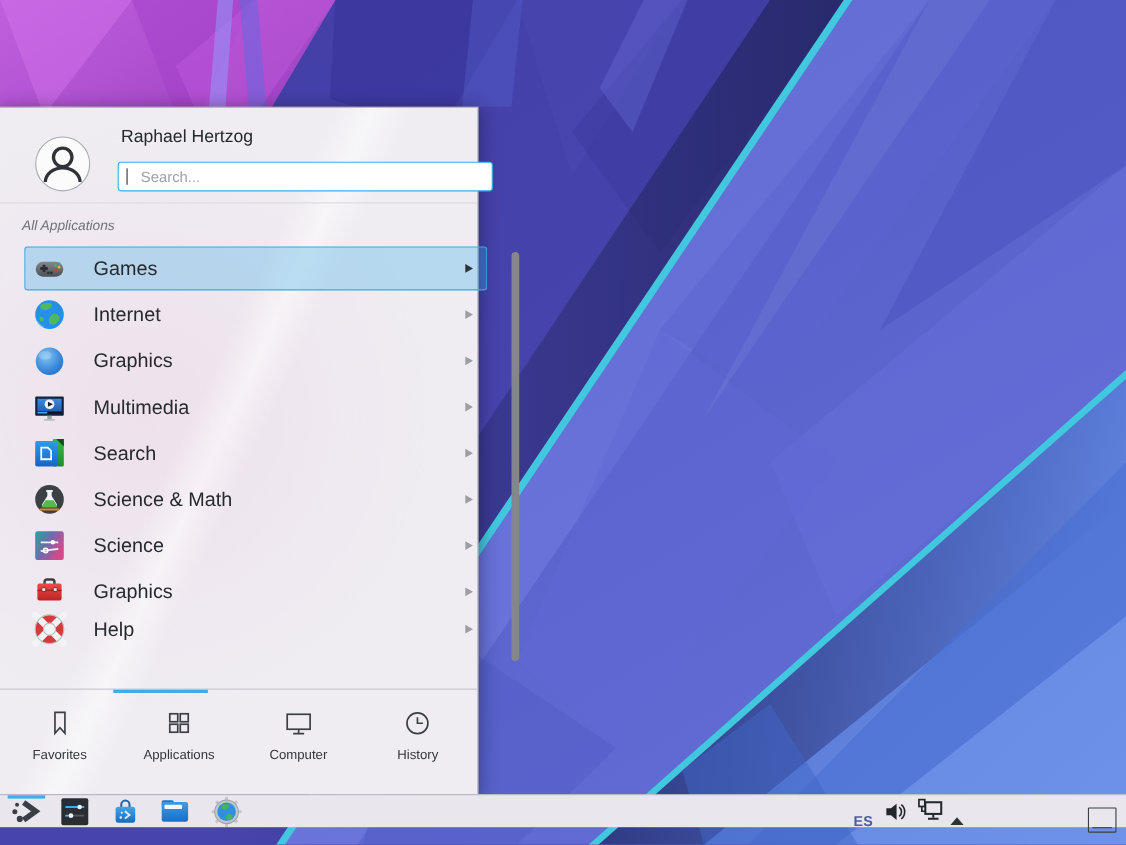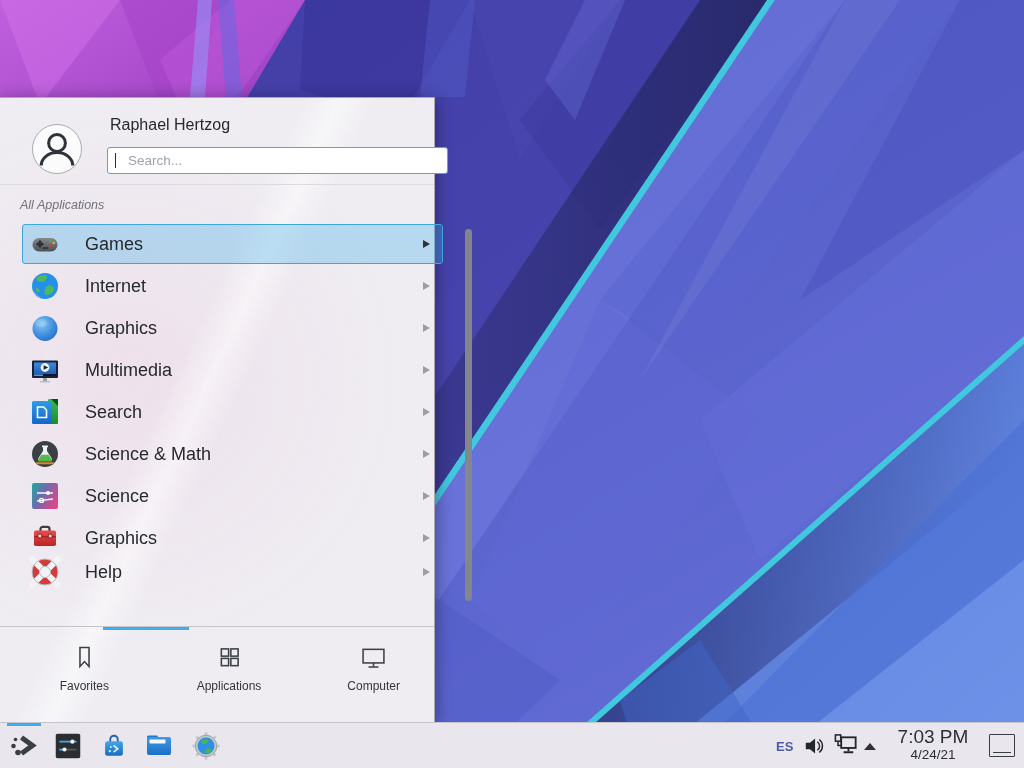--- a/index.html
+++ b/index.html
@@ -39,26 +39,26 @@
   .row .app-label{position:relative;margin-left:24px;font-size:18px;color:#26292d;}
   .row .arrow{position:absolute;right:13px;top:50%;margin-top:-4.5px;width:0;height:0;
         border-left:7px solid #9c9ea3;border-top:4.5px solid transparent;border-bottom:4.5px solid transparent;}
   .row.selected .arrow{border-left-color:#2e3135;}
 
   #scroll-thumb{position:absolute;left:465px;top:131px;width:7px;height:372px;
         border-radius:3.5px;background:#85868a;}
 
   #tab-divider{position:absolute;left:0;top:528px;width:100%;height:1px;background:#c6c4ca;}
   #tab-indicator{position:absolute;left:103px;top:529px;width:86px;height:3px;background:#3daee9;}
-  #tab-bar{position:absolute;left:12px;top:532px;width:100%;height:93px;display:flex;}
+  #tab-bar{position:absolute;left:0;top:532px;width:100%;height:93px;display:flex;}
   .tab{flex:1 1 0;display:flex;flex-direction:column;align-items:center;padding-top:13px;gap:7px;}
   .tab-label{font-size:12px;color:#33363a;}
 
   
-  #taskbar{position:absolute;left:0;top:722px;width:1024px;height:46px;
+  #taskbar{position:absolute;left:0;top:722px;width:1024px;height:30px;
         background:#e9e7ed;border-top:1px solid rgba(90,90,110,.25);box-sizing:border-box;z-index:10;}
   .tb-icon{position:absolute;top:50%;transform:translateY(-50%);}
   #launcher-indicator{position:absolute;left:7px;top:0;width:34px;height:3px;background:#3daee9;}
   #tray-keyboard{position:absolute;left:776px;top:0;height:46px;display:flex;align-items:center;
         font-size:13px;font-weight:bold;color:#4b5da0;}
   #tray-arrow{position:absolute;left:864px;top:20px;width:0;height:0;
         border-left:6px solid transparent;border-right:6px solid transparent;
         border-bottom:7px solid #2e3236;}
   #clock{position:absolute;left:888px;top:3px;width:90px;text-align:center;color:#2b2f33;}
   #clock-time{font-size:19px;line-height:21px;}
@@ -332,20 +332,29 @@
       <div class="tab">
         <svg width="29" height="29" viewBox="0 0 32 32">
           <g fill="none" stroke="#3c4046" stroke-width="1.7">
             <rect x="4.5" y="7" width="23" height="15"></rect>
             <path d="M16,22 v4"></path>
               <path d="M10.5,26.5 h11"></path>
           </g>
         </svg>
         <span class="tab-label">Computer</span>
       </div>
+      <div class="tab">
+        <svg width="29" height="29" viewBox="0 0 32 32">
+          <g fill="none" stroke="#3c4046" stroke-width="1.7">
+            <circle cx="16" cy="16" r="10.5"></circle>
+              <path d="M16,10 v6 h5.5"></path>
+          </g>
+        </svg>
+        <span class="tab-label">History</span>
+      </div>
     </div>
   </div>
 
   <div id="taskbar">
     <div id="launcher-indicator"></div>
 
     <svg class="tb-icon" style="left:8px" width="32" height="32" viewBox="0 0 32 32">
       <g fill="#3a3f45">
         <circle cx="7.5" cy="9.5" r="1.8"></circle>
           <circle cx="5.5" cy="16" r="2.3"></circle>
@@ -419,22 +428,18 @@
         <rect x="8.5" y="5" width="15" height="11" stroke-width="1.9"></rect>
         <path d="M16,16 v3.5" stroke-width="1.9"></path>
         <path d="M11,20.5 h10" stroke-width="1.9"></path>
         <rect x="2.5" y="2.5" width="5.5" height="6.5" stroke-width="1.6"></rect>
         <path d="M5.2,9 v4.5 h3.3" stroke-width="1.6"></path>
       </g>
     </svg>
 
     <div id="tray-arrow"></div>
 
-    <div id="clock">
-      <div id="clock-time">7:03 PM</div>
-      <div id="clock-date">4/24/21</div>
-    </div>
 
     <div id="show-desktop">
       <div class="inner-line"></div>
     </div>
   </div>
 </div>
 
 </body></html>

